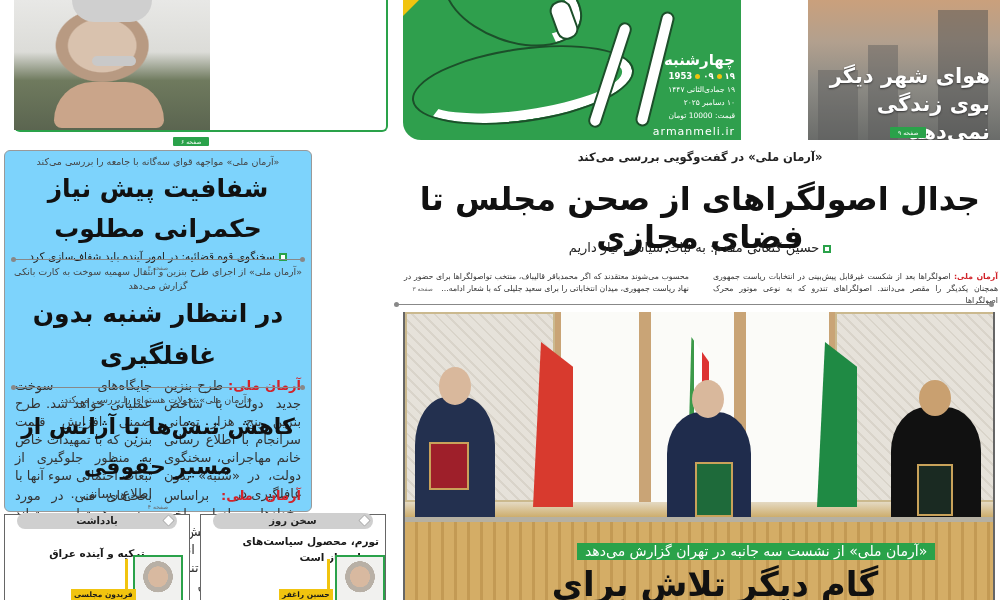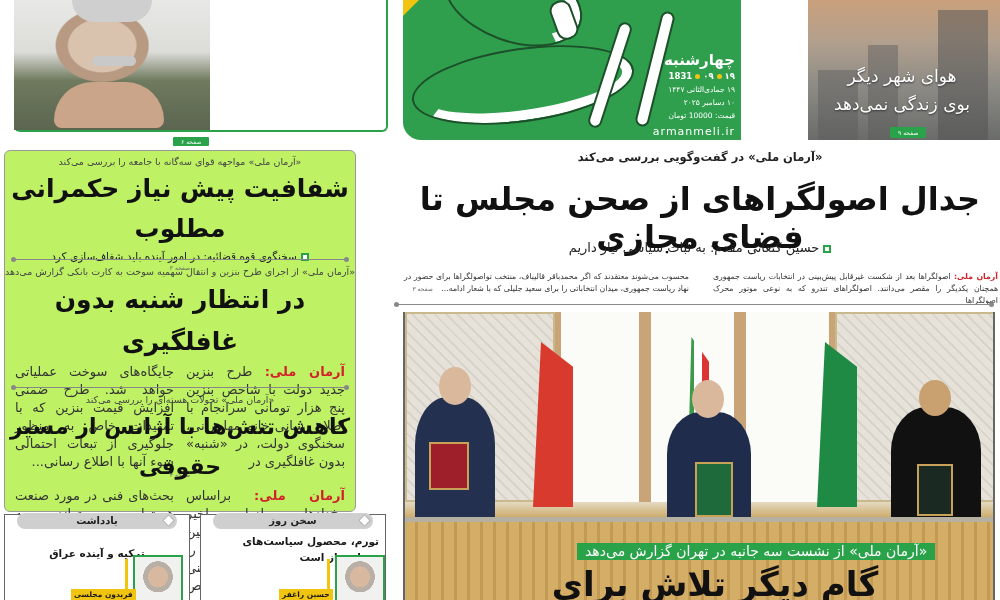--- a/index.html
+++ b/index.html
@@ -26,25 +26,25 @@
   .mast-info { position: absolute; right: 6px; top: 50px; width: 110px; text-align: right; color: #fff; }
   .mast-day { font-size: 15px; font-weight: bold; line-height: 20px; }
   .mast-line { font-size: 8.5px; line-height: 13px; font-weight: bold; }
   .mast-line.small { font-size: 7.5px; font-weight: normal; }
   .dot { display: inline-block; width: 5px; height: 5px; border-radius: 50%; background: #f1c40f; margin: 0 3px; vertical-align: middle; }
   .mast-url { position: absolute; right: 6px; bottom: 2px; font-family: "DejaVu Sans", sans-serif; font-size: 11px; color: #fff; direction: ltr; letter-spacing: 1px; }
 
   
   .smog { left: 808px; top: 0; width: 192px; height: 140px; background: linear-gradient(180deg, #caa07c 0%, #b2a08e 30%, #8e8c86 60%, #6a6c6a 100%); overflow: hidden; }
   .smog .bldg { position: absolute; bottom: 0; background: rgba(90,90,90,0.45); }
-  .smog-title { position: absolute; right: 10px; top: 62px; width: 176px; text-align: center; color: #fff; font-size: 17px; font-weight: normal; line-height: 28px; text-shadow: 0 1px 2px #333; }
+  .smog-title { position: absolute; right: 10px; top: 62px; width: 176px; text-align: right; color: #fff; font-size: 21px; font-weight: bold; line-height: 28px; text-shadow: 0 1px 2px #333; }
   .smog .pagetag { position: absolute; left: 82px; bottom: 2px; }
 
   
-  .lbox { left: 4px; width: 352px; border: 1px solid #999; border-radius: 6px; background: #bef264; }
+  .lbox { left: 4px; width: 308px; border: 1px solid #999; border-radius: 6px; background: #7dd3fc; }
   .kicker { font-size: 9.5px; color: #444; text-align: center; line-height: 14px; }
   .hl { font-weight: bold; color: #111; text-align: center; }
   .sub { font-size: 10.5px; text-align: center; color: #222; line-height: 15px; }
   .sq { display: inline-block; width: 8px; height: 8px; border: 2px solid #2aa24a; background: #fff; margin-left: 4px; vertical-align: middle; }
   .rule { position: absolute; left: 8px; right: 8px; height: 1px; background: #888; }
   .rule::before, .rule::after { content: ""; position: absolute; top: -2px; width: 5px; height: 5px; border-radius: 50%; background: #888; }
   .rule::before { left: -2px; } .rule::after { right: -2px; }
   .pnum { font-size: 6px; color: #666; text-align: center; }
   .cols { display: flex; gap: 12px; padding: 0 10px; direction: rtl; }
   .cols p { flex: 1; font-size: 13px; line-height: 18px; color: #333; text-align: justify; }
@@ -104,21 +104,21 @@
   <div>
     <div class="logo-stroke" style="left:10px; top:50px; width:220px; height:70px; border-width:10px; border-left-color:transparent; border-top-color:transparent; transform: rotate(-8deg);"></div>
     <div class="logo-stroke" style="left:40px; top:-40px; width:140px; height:80px; border-width:10px; border-bottom-color:transparent; border-left-color:transparent; transform: rotate(20deg);"></div>
     <div style="position:absolute; left:245px; top:10px; width:14px; height:118px; background:#fff; border:2px solid #1c4f2a; border-radius:8px; transform: rotate(14deg);"></div>
     <div style="position:absolute; left:200px; top:20px; width:14px; height:110px; background:#fff; border:2px solid #1c4f2a; border-radius:8px; transform: rotate(18deg);"></div>
     <div style="position:absolute; left:150px; top:0; width:22px; height:40px; background:#fff; border:2px solid #1c4f2a; border-radius:10px; transform: rotate(-20deg);"></div>
   </div>
   <div class="mast-info">
     <div class="mast-day">چهارشنبه</div>
     <div class="mast-line">
-      <span>۱۹</span><span class="dot"></span><span>۰۹</span><span class="dot"></span><span>1831</span>
+      <span>۱۹</span><span class="dot"></span><span>۰۹</span><span class="dot"></span><span>1953</span>
     </div>
     <div class="mast-line small">۱۹ جمادی‌الثانی ۱۴۴۷</div>
     <div class="mast-line small">۱۰ دسامبر ۲۰۲۵</div>
     <div class="mast-line small">قیمت: 10000 تومان</div>
   </div>
   <div class="mast-url">armanmeli.ir</div>
 </div>
 
 <div class="abs smog">
   <div class="bldg" style="left:10px; width:40px; height:70px;"></div>

